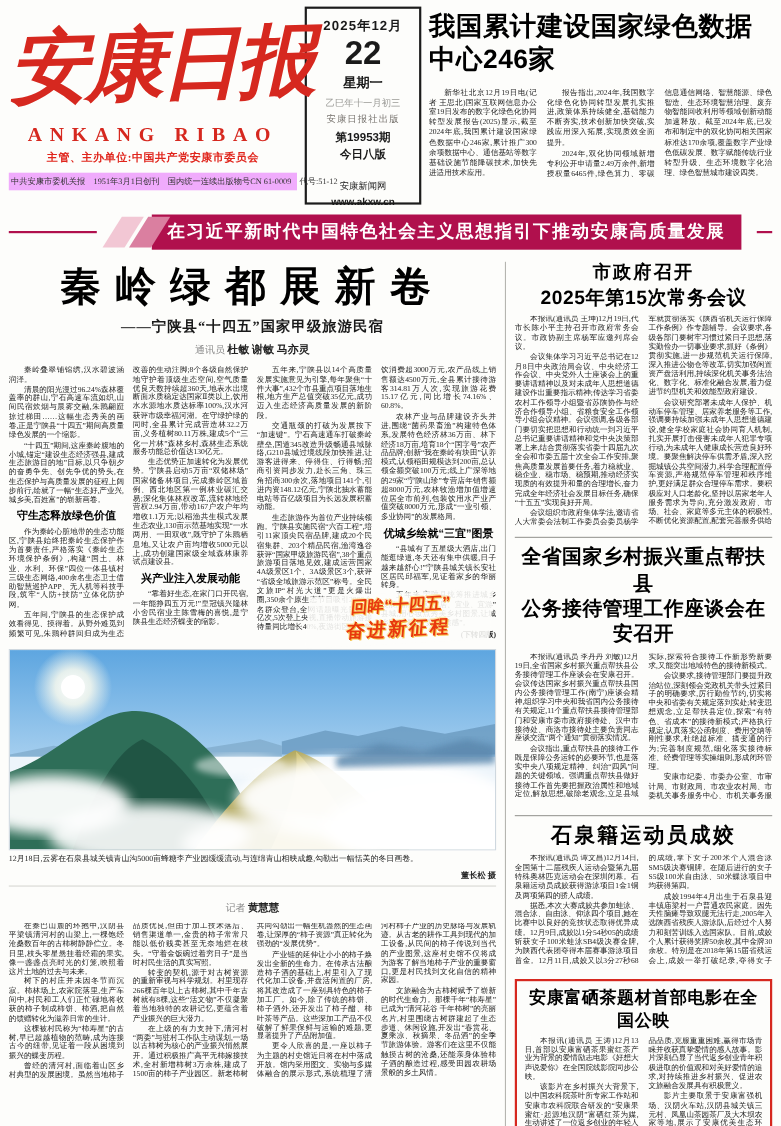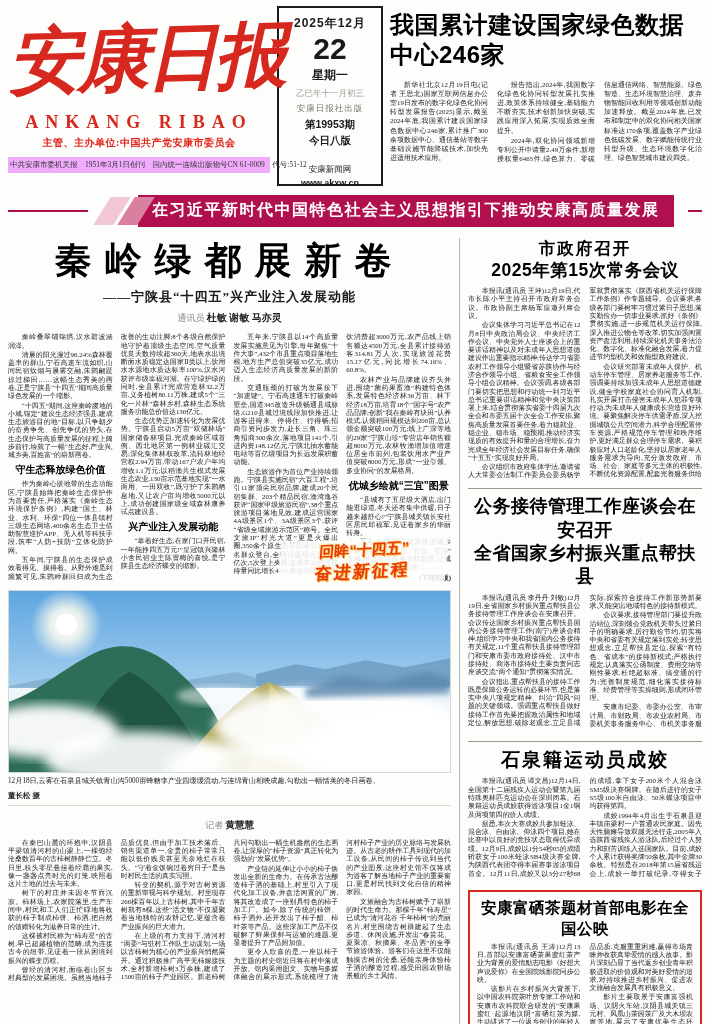--- a/index.html
+++ b/index.html
@@ -70,21 +70,21 @@
   .badge { position:absolute; right:4px; bottom:0; width:168px; text-align:center;
     font-family:"Liberation Sans",sans-serif; font-weight:bold; transform:rotate(-3deg) skewX(-8deg);
     background:rgba(253,253,251,.88); padding:2px 0; }
   .badge-l1 { font-size:15px; color:#e8380d; text-shadow:1px 1px 0 #f7c54c, -1px -1px 0 #ffe9a8; }
   .badge-l2 { font-size:17px; color:#e8380d; letter-spacing:2px;
     text-shadow:1px 1px 0 #f7c54c, -1px -1px 0 #ffe9a8; }
   
   .photo { margin-top:5px; width:100%; height:183px; display:block; border:1px solid #cfd8df; }
   .photo svg { display:block; width:100%; height:100%; }
   .caption { font-size:7.2px; line-height:1.45; margin:3px 0 4px; text-align:justify; color:#222; }
-  .credit { font-size:7.5px; margin-bottom:4px; color:#222; }
+  .credit { text-align:right; font-size:7.5px; margin-bottom:4px; color:#222; }
   .credit b { font-weight:bold; }
   
   .tree-head { text-align:center; border-top:1px solid #d8d8d2; padding-top:8px; }
   .tree-headline { font-family:"DejaVu Serif",serif; font-weight:bold; font-size:27px;
     letter-spacing:9px; color:#000; }
   .tree-byline { font-size:9px; color:#888; margin:5px 0 7px; }
   .tree-byline b { color:#222; font-size:9.5px; }
   .tree-body { height:150px; }
   
   .rail h3 { text-align:center; font-family:"Liberation Sans",sans-serif; font-weight:bold;
@@ -145,21 +145,21 @@
     <div class="banner-box">在习近平新时代中国特色社会主义思想指引下推动安康高质量发展</div>
     <span class="banner-rule rule-r"></span>
   </div>
 
   <div class="content">
 
     <div class="main-col">
 
       <div class="lead-head">
         <h2 class="lead-headline">秦岭绿都展新卷</h2>
-        <div class="lead-sub">——宁陕县“十四五”兴产业注入发展动能</div>
+        <div class="lead-sub">——宁陕县“十四五”国家甲级旅游民宿</div>
         <div class="lead-byline">
           <span>通讯员</span>
           <b>杜敏 谢敏 马亦灵</b>
         </div>
       </div>
 
       <div class="lead-wrap">
         <div class="flow-cols4 lead-body">
             <p class="para">秦岭叠翠铺锦绣,汉水碧波涵润泽。</p>
             <p class="para">清晨的阳光漫过96.24%森林覆盖率的群山,宁石高速车流如织,山间民宿炊烟与晨雾交融,朱鹮翩跹掠过梯田……这幅生态秀美的画卷,正是宁陕县“十四五”期间高质量绿色发展的一个缩影。</p>
@@ -255,22 +255,22 @@
             <p class="para">本报讯(通讯员 王坤)12月19日,代市长陈小平主持召开市政府常务会议。市政协副主席杨军应邀列席会议。</p>
             <p class="para">会议集体学习习近平总书记在12月8日中央政治局会议、中央经济工作会议、中央党外人士座谈会上的重要讲话精神以及对未成年人思想道德建设作出重要指示精神;传达学习省委农村工作领导小组暨省苏陕协作与经济合作领导小组、省粮食安全工作领导小组会议精神。会议强调,各级各部门要切实把思想和行动统一到习近平总书记重要讲话精神和党中央决策部署上来,结合贯彻落实省委十四届九次全会和市委五届十次全会工作安排,聚焦高质量发展首要任务,着力稳就业、稳企业、稳市场、稳预期,推动经济实现质的有效提升和量的合理增长,奋力完成全年经济社会发展目标任务,确保“十五五”实现良好开局。</p>
             <p class="para">会议组织市政府集体学法,邀请省人大常委会法制工作委员会委员杨学军就贯彻落实《陕西省机关运行保障工作条例》作专题辅导。会议要求,各级各部门要树牢习惯过紧日子思想,落实勤俭办一切事业要求,抓好《条例》贯彻实施,进一步规范机关运行保障,深入推进公物仓等改革,切实加强闲置资产盘活利用,持续深化机关事务法治化、数字化、标准化融合发展,着力促进节约型机关和效能型政府建设。</p>
             <p class="para">会议研究部署未成年人保护、机动车停车管理、居家养老服务等工作,强调要持续加强未成年人思想道德建设,健全学校家庭社会协同育人机制,扎实开展打击侵害未成年人犯罪专项行动,为未成年人健康成长营造良好环境。要聚焦解决停车供需矛盾,深入挖掘城镇公共空间潜力,科学合理配置停车资源,严格规范停车管理和秩序维护,更好满足群众合理停车需求。要积极应对人口老龄化,坚持以居家老年人服务需求为导向,充分激发政府、市场、社会、家庭等多元主体的积极性,不断优化资源配置,配套完善服务供给体系,促进养老服务高质量发展。会议还研究了其他事项。</p>
           </div>
       </article>
 
       <hr class="rail-sep">
 
       <article>
+        <h3 class="reception-h">全省国家乡村振兴重点帮扶县</h3>
         <h3 class="reception-h">公务接待管理工作座谈会在安召开</h3>
-        <h3 class="reception-h">全省国家乡村振兴重点帮扶县</h3>
         <div class="flow-cols2 reception-body">
             <p class="para">本报讯(通讯员 李丹丹 刘敏)12月19日,全省国家乡村振兴重点帮扶县公务接待管理工作座谈会在安康召开。会议传达国家乡村振兴重点帮扶县国内公务接待管理工作(南宁)座谈会精神,组织学习中央和我省国内公务接待有关规定,11个重点帮扶县接待管理部门和安康市委市政府接待处、汉中市接待处、商洛市接待处主要负责同志座谈交流“两个通知”贯彻落实情况。</p>
             <p class="para">会议指出,重点帮扶县的接待工作既是保障公务运转的必要环节,也是落实中央八项规定精神、纠治“四风”问题的关键领域。强调重点帮扶县做好接待工作首先要把握政治属性和地域定位,解放思想,破除老观念,立足县域实际,探索符合接待工作新形势新要求,又能突出地域特色的接待新模式。</p>
             <p class="para">会议要求,接待管理部门要提升政治站位,深刻领会党政机关带头过紧日子的明确要求,厉行勤俭节约,切实将中央和省委有关规定落到实处;转变思想观念,立足帮扶县定位,探索“有特色、省成本”的接待新模式;严格执行规定,认真落实公函制度、费用交纳等刚性要求,杜绝超标准、搞变通的行为;完善制度规范,细化落实接待标准、经费管理等实操细则,形成闭环管理。</p>
             <p class="para">安康市纪委、市委办公室、市审计局、市财政局、市农业农村局、市委机关事务服务中心、市机关事务服务中心及非重点帮扶县接待管理部门负责同志参加或列席会议。</p>
           </div>
       </article>
 
       <hr class="rail-sep">
 

